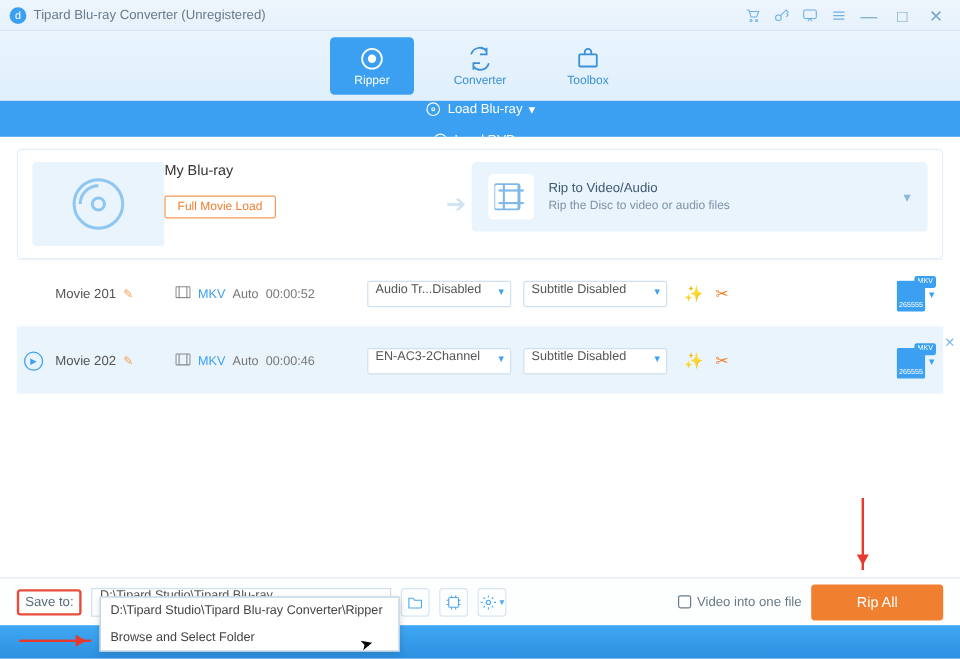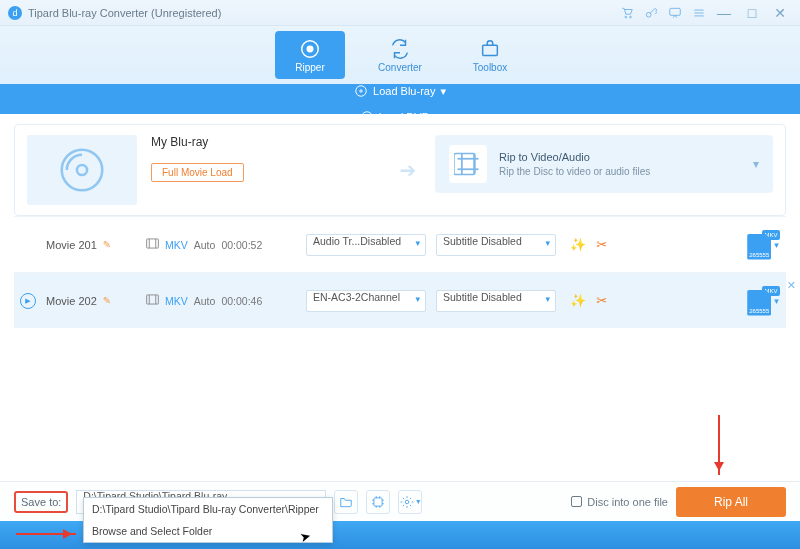--- a/index.html
+++ b/index.html
@@ -27,21 +27,21 @@
   .tbtn svg { width:14px; height:14px; stroke:#fff; stroke-width:1.6; fill:none; }
   .toolbar-spacer { flex:1; }
   .ripall-combo { display:flex; align-items:center; gap:8px; }
   .combo-fmt { background:rgba(255,255,255,.15); padding:2px 20px 2px 8px; border-radius:2px; position:relative; min-width:80px; font-size:11px; }
   .combo-fmt::after { content:"▾"; position:absolute; right:5px; top:1px; font-size:10px; color:#fff; }
 
   
   .content { padding:10px 14px 0 14px; height:360px; overflow:hidden; position:relative; }
 
   
-  .disc-panel { display:flex; gap:14px; align-items:flex-start; border:1px solid #e3eef8; border-radius:4px; padding:10px 12px; position:relative; }
+  .disc-panel { display:flex; align-items:flex-start; border:1px solid #e3eef8; border-radius:4px; padding:10px 12px; position:relative; }
   .disc-thumb { width:110px; height:70px; background:#eaf4fd; border-radius:3px; display:flex; align-items:center; justify-content:center; }
   .disc-thumb svg { width:54px; height:54px; }
   .disc-info { flex:0 0 230px; font-size:11px; color:#6a7682; }
   .disc-title { color:#333; font-size:12px; margin-bottom:6px; }
   .disc-detect .link { color:#3ca0f2; }
   .fullbtn { margin-top:8px; display:inline-block; border:1px solid #f29b5c; color:#ef8032; font-size:10px; padding:3px 10px; border-radius:2px; }
 
   .arrow-mid { align-self:center; width:26px; color:#cfe4f5; font-size:20px; text-align:center; }
 
   .rip-card { flex:1; background:#eaf4fd; border-radius:4px; padding:10px 14px; display:flex; align-items:center; gap:12px; color:#4a6b86; }
@@ -318,21 +318,21 @@
       </div>
     <div class="iconbtn chev">
         <svg viewBox="0 0 24 24">
           <circle cx="12" cy="12" r="3"></circle>
           <path d="M12 2v3M12 19v3M4 12H1M23 12h-3M5 5l2 2M17 17l2 2M5 19l2-2M17 7l2-2"></path>
         </svg>
       </div>
     <div class="bottom-spacer"></div>
     <label class="merge">
       <span class="cb"></span>
-      <span>Disc into one file</span>
+      <span>Video into one file</span>
     </label>
     <div class="ripall-btn">Rip All</div>
   </div>
 
   <div class="path-dd">
     <div class="dd-item">D:\Tipard Studio\Tipard Blu-ray Converter\Ripper</div>
     <div class="dd-item">Browse and Select Folder</div>
   </div>
 
   <div class="anno-arrow-v"></div>

